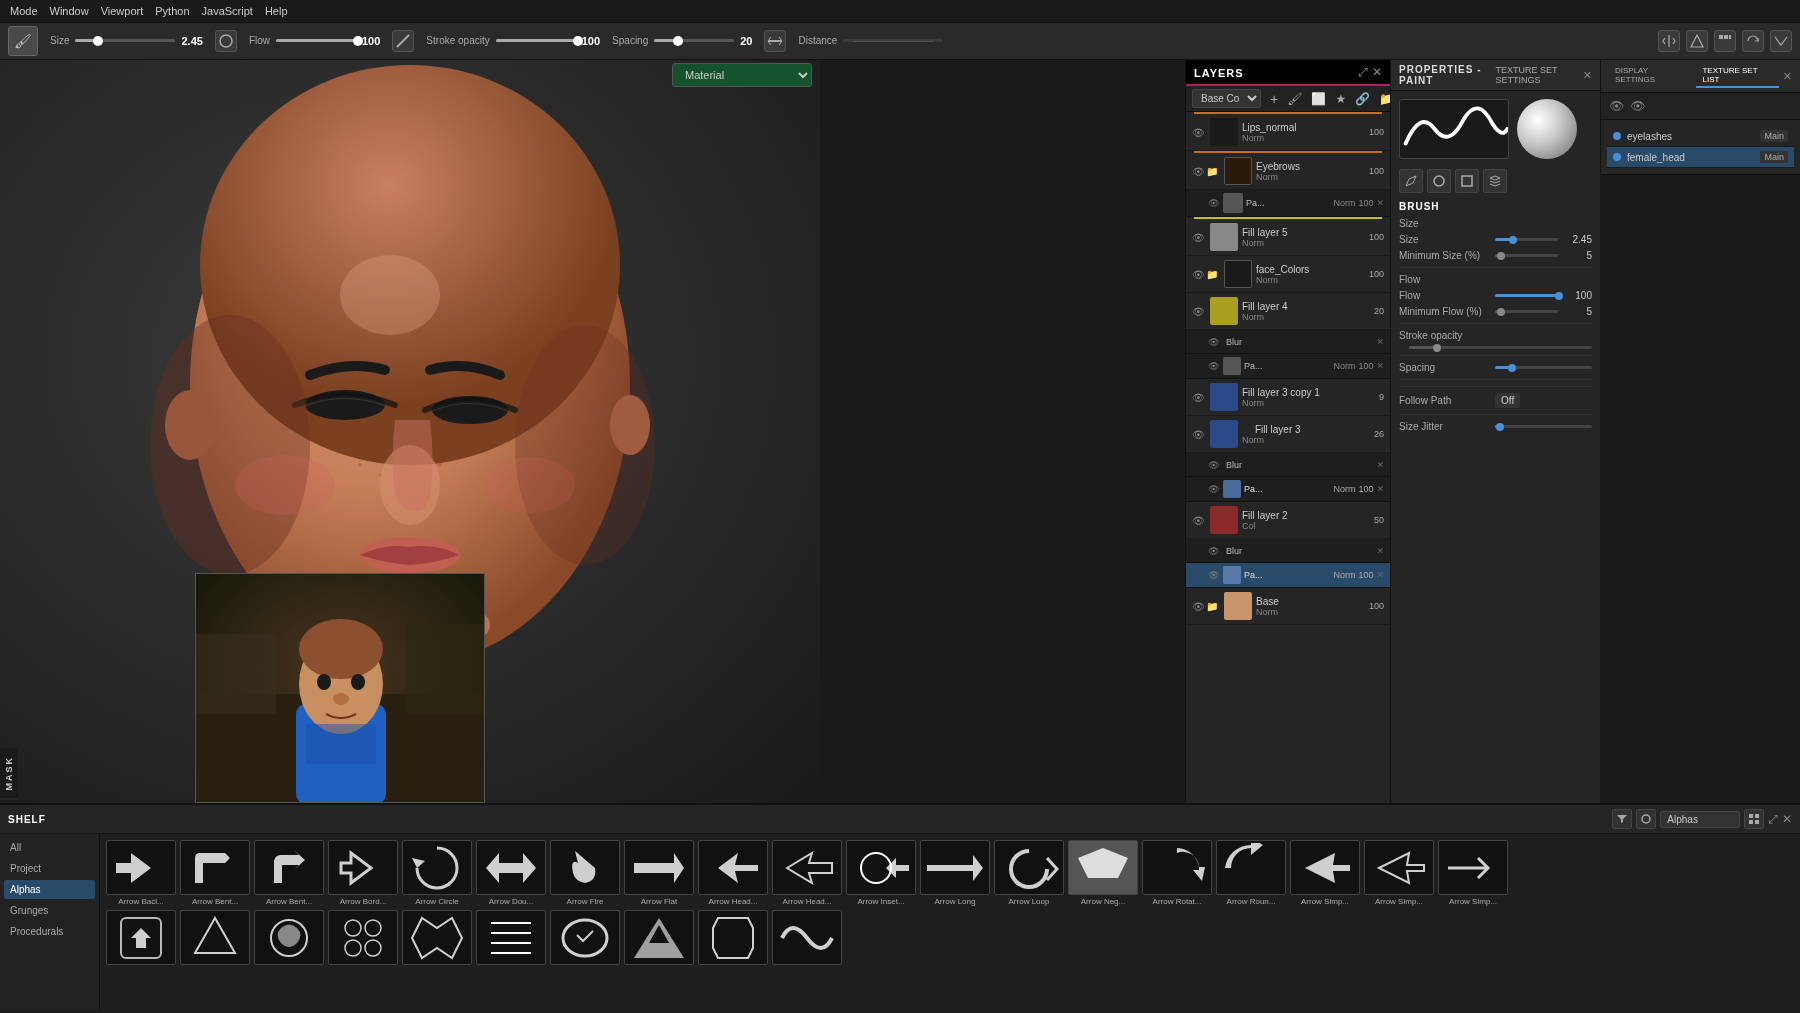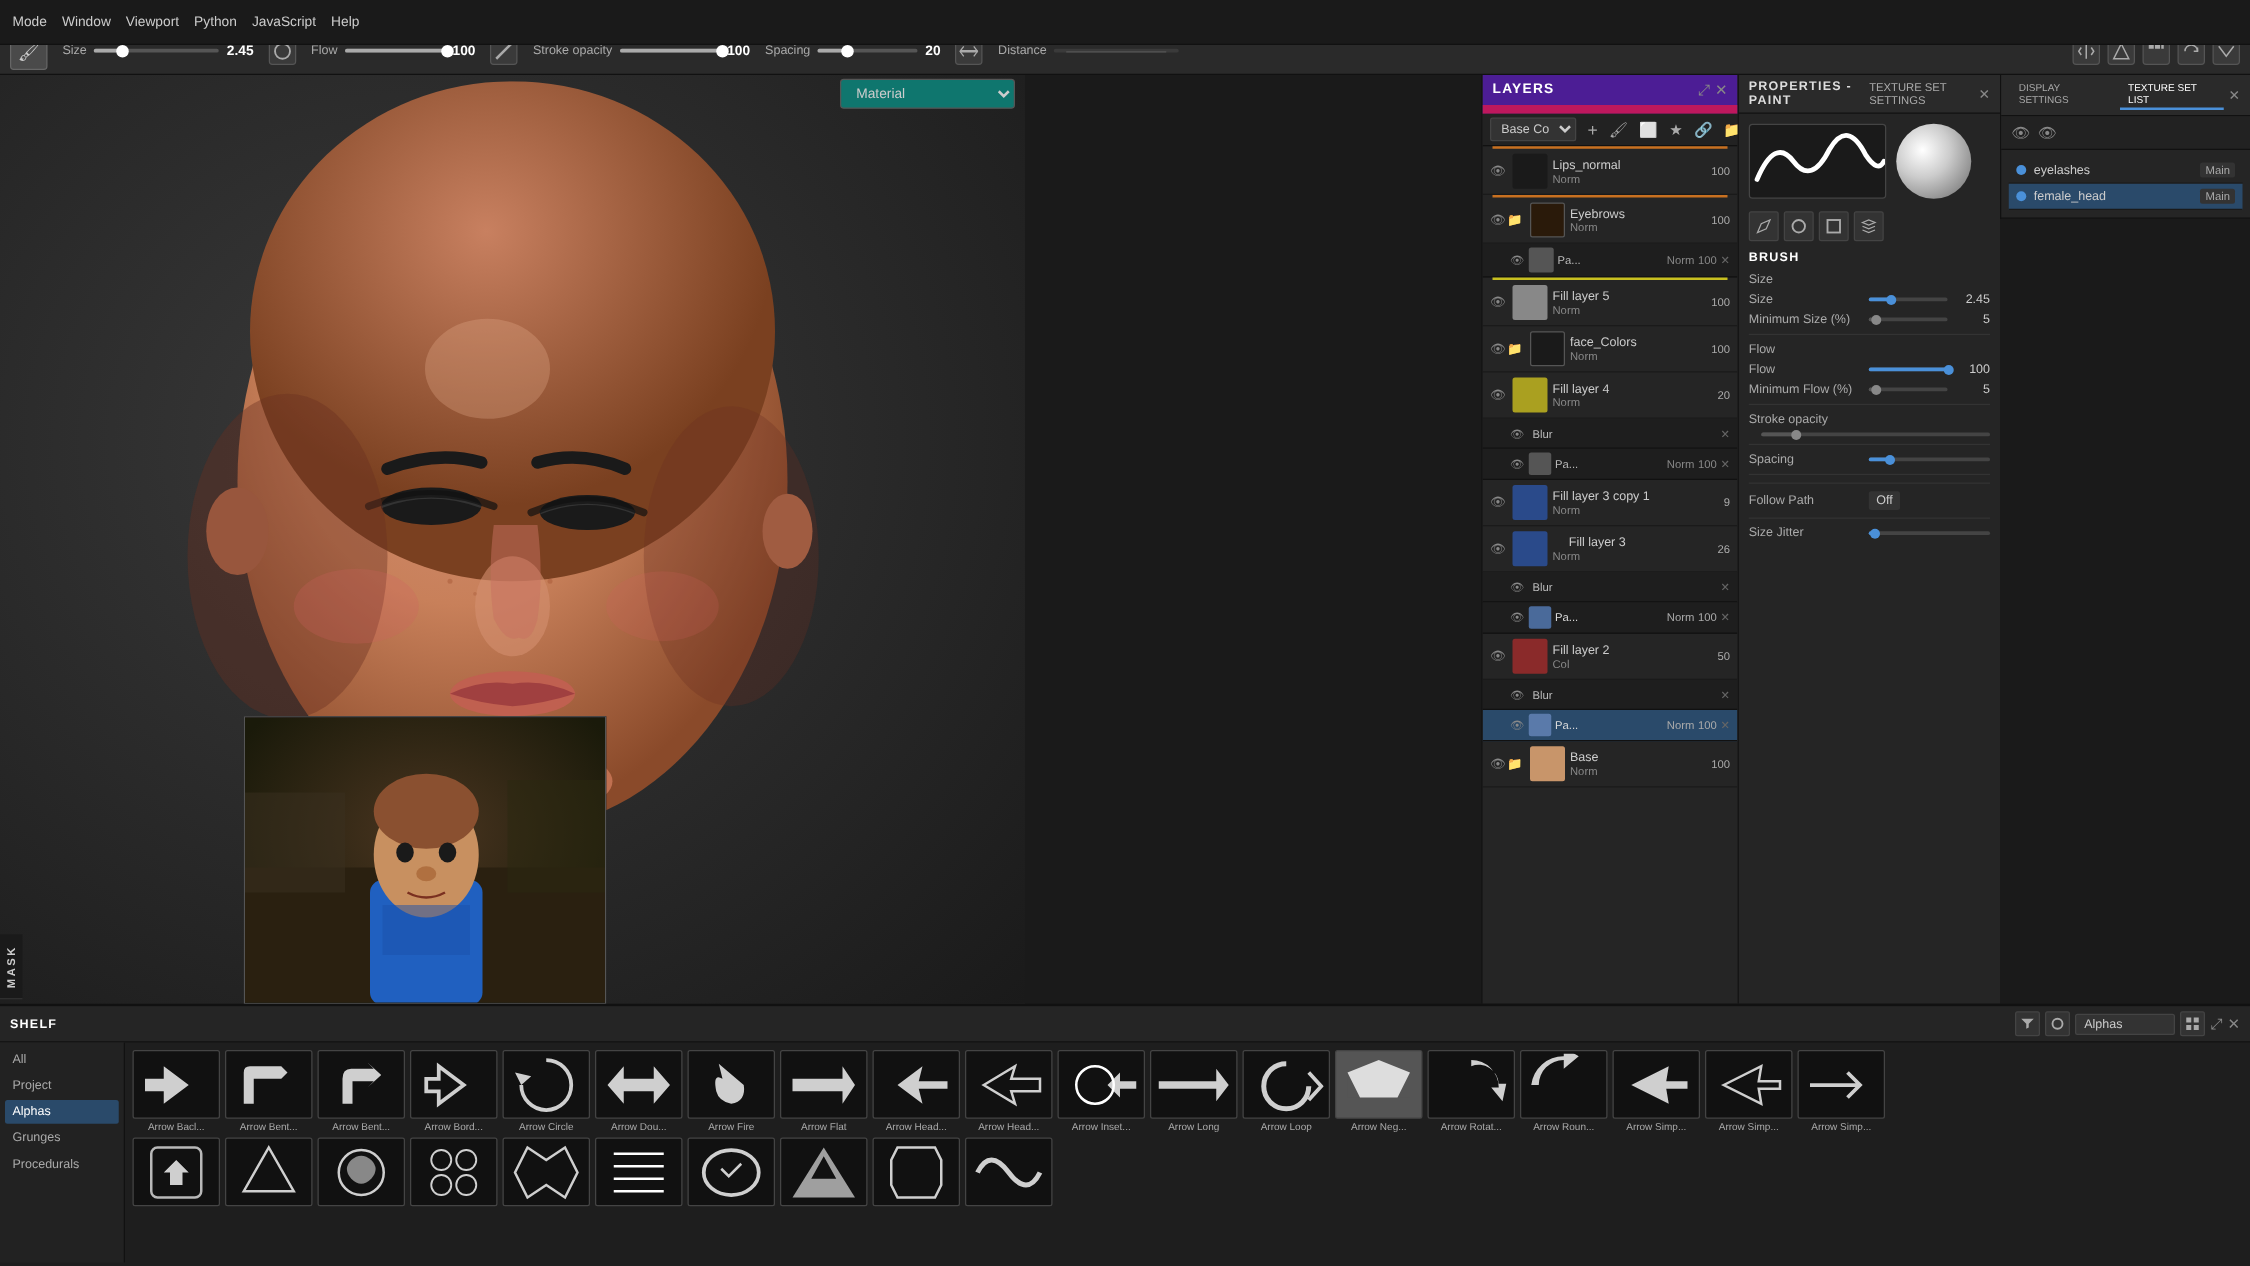--- a/index.html
+++ b/index.html
@@ -389,21 +389,21 @@
       overflow: hidden;
       z-index: 50;
     }
     #webcam-inner {
       width: 100%;
       height: 100%;
       background: linear-gradient(135deg, #3a2a1a 0%, #1a1a0a 50%, #2a2a2a 100%);
       position: relative;
     }
     .mat-select {
-      background: #0f766e;
+      background: #14532d;
       border: 1px solid #555;
       color: #ccc;
       font-size: 11px;
       padding: 4px 8px;
       border-radius: 3px;
       cursor: pointer;
       width: 140px;
     }
 
     
@@ -434,21 +434,21 @@
       position: absolute;
       top: 50%;
       left: 65%;
       transform: translate(-50%, -50%);
     }
 
     
     #menubar {
       position: absolute;
       top: 0; left: 0; right: 0;
-      height: 36px;
+      height: 23px;
       background: #1a1a1a;
       border-bottom: 1px solid #111;
       display: flex;
       align-items: center;
       padding: 0 4px;
       z-index: 300;
     }
   </style>
 </head>
 <body>
@@ -711,21 +711,21 @@
       <div class="prop-slider">
         <div class="prop-slider-fill" style="width:3%;background:#4a90d9;"></div>
         <div class="prop-slider-knob" style="left:1%;background:#4a90d9;"></div>
       </div>
     </div>
   </div>
 </div>
 
 <div id="layers-panel-main" style="position:absolute;top:60px;right:410px;width:205px;bottom:210px;background:#252525;border-left:1px solid #111;display:flex;flex-direction:column;overflow:hidden;">
 
-  <div style="padding:5px 8px;background:#4c1d95;border-bottom:7px solid #be185d;display:flex;align-items:flex-start;justify-content:space-between;flex-shrink:0;">
+  <div style="padding:5px 8px;background:#000000;border-bottom:2px solid #be185d;display:flex;align-items:flex-end;justify-content:space-between;flex-shrink:0;">
     <span style="color:#fff;font-size:11px;font-weight:bold;letter-spacing:1px;">LAYERS</span>
     <div style="display:flex;gap:4px;">
       <span style="cursor:pointer;color:#888;font-size:12px;">⤢</span>
       <span style="cursor:pointer;color:#888;font-size:12px;">✕</span>
     </div>
   </div>
 
   <div style="padding:3px 6px;background:#222;border-bottom:1px solid #111;display:flex;align-items:center;gap:3px;flex-shrink:0;">
     <select class="layer-blend-select">
       <option>Base Co</option>

